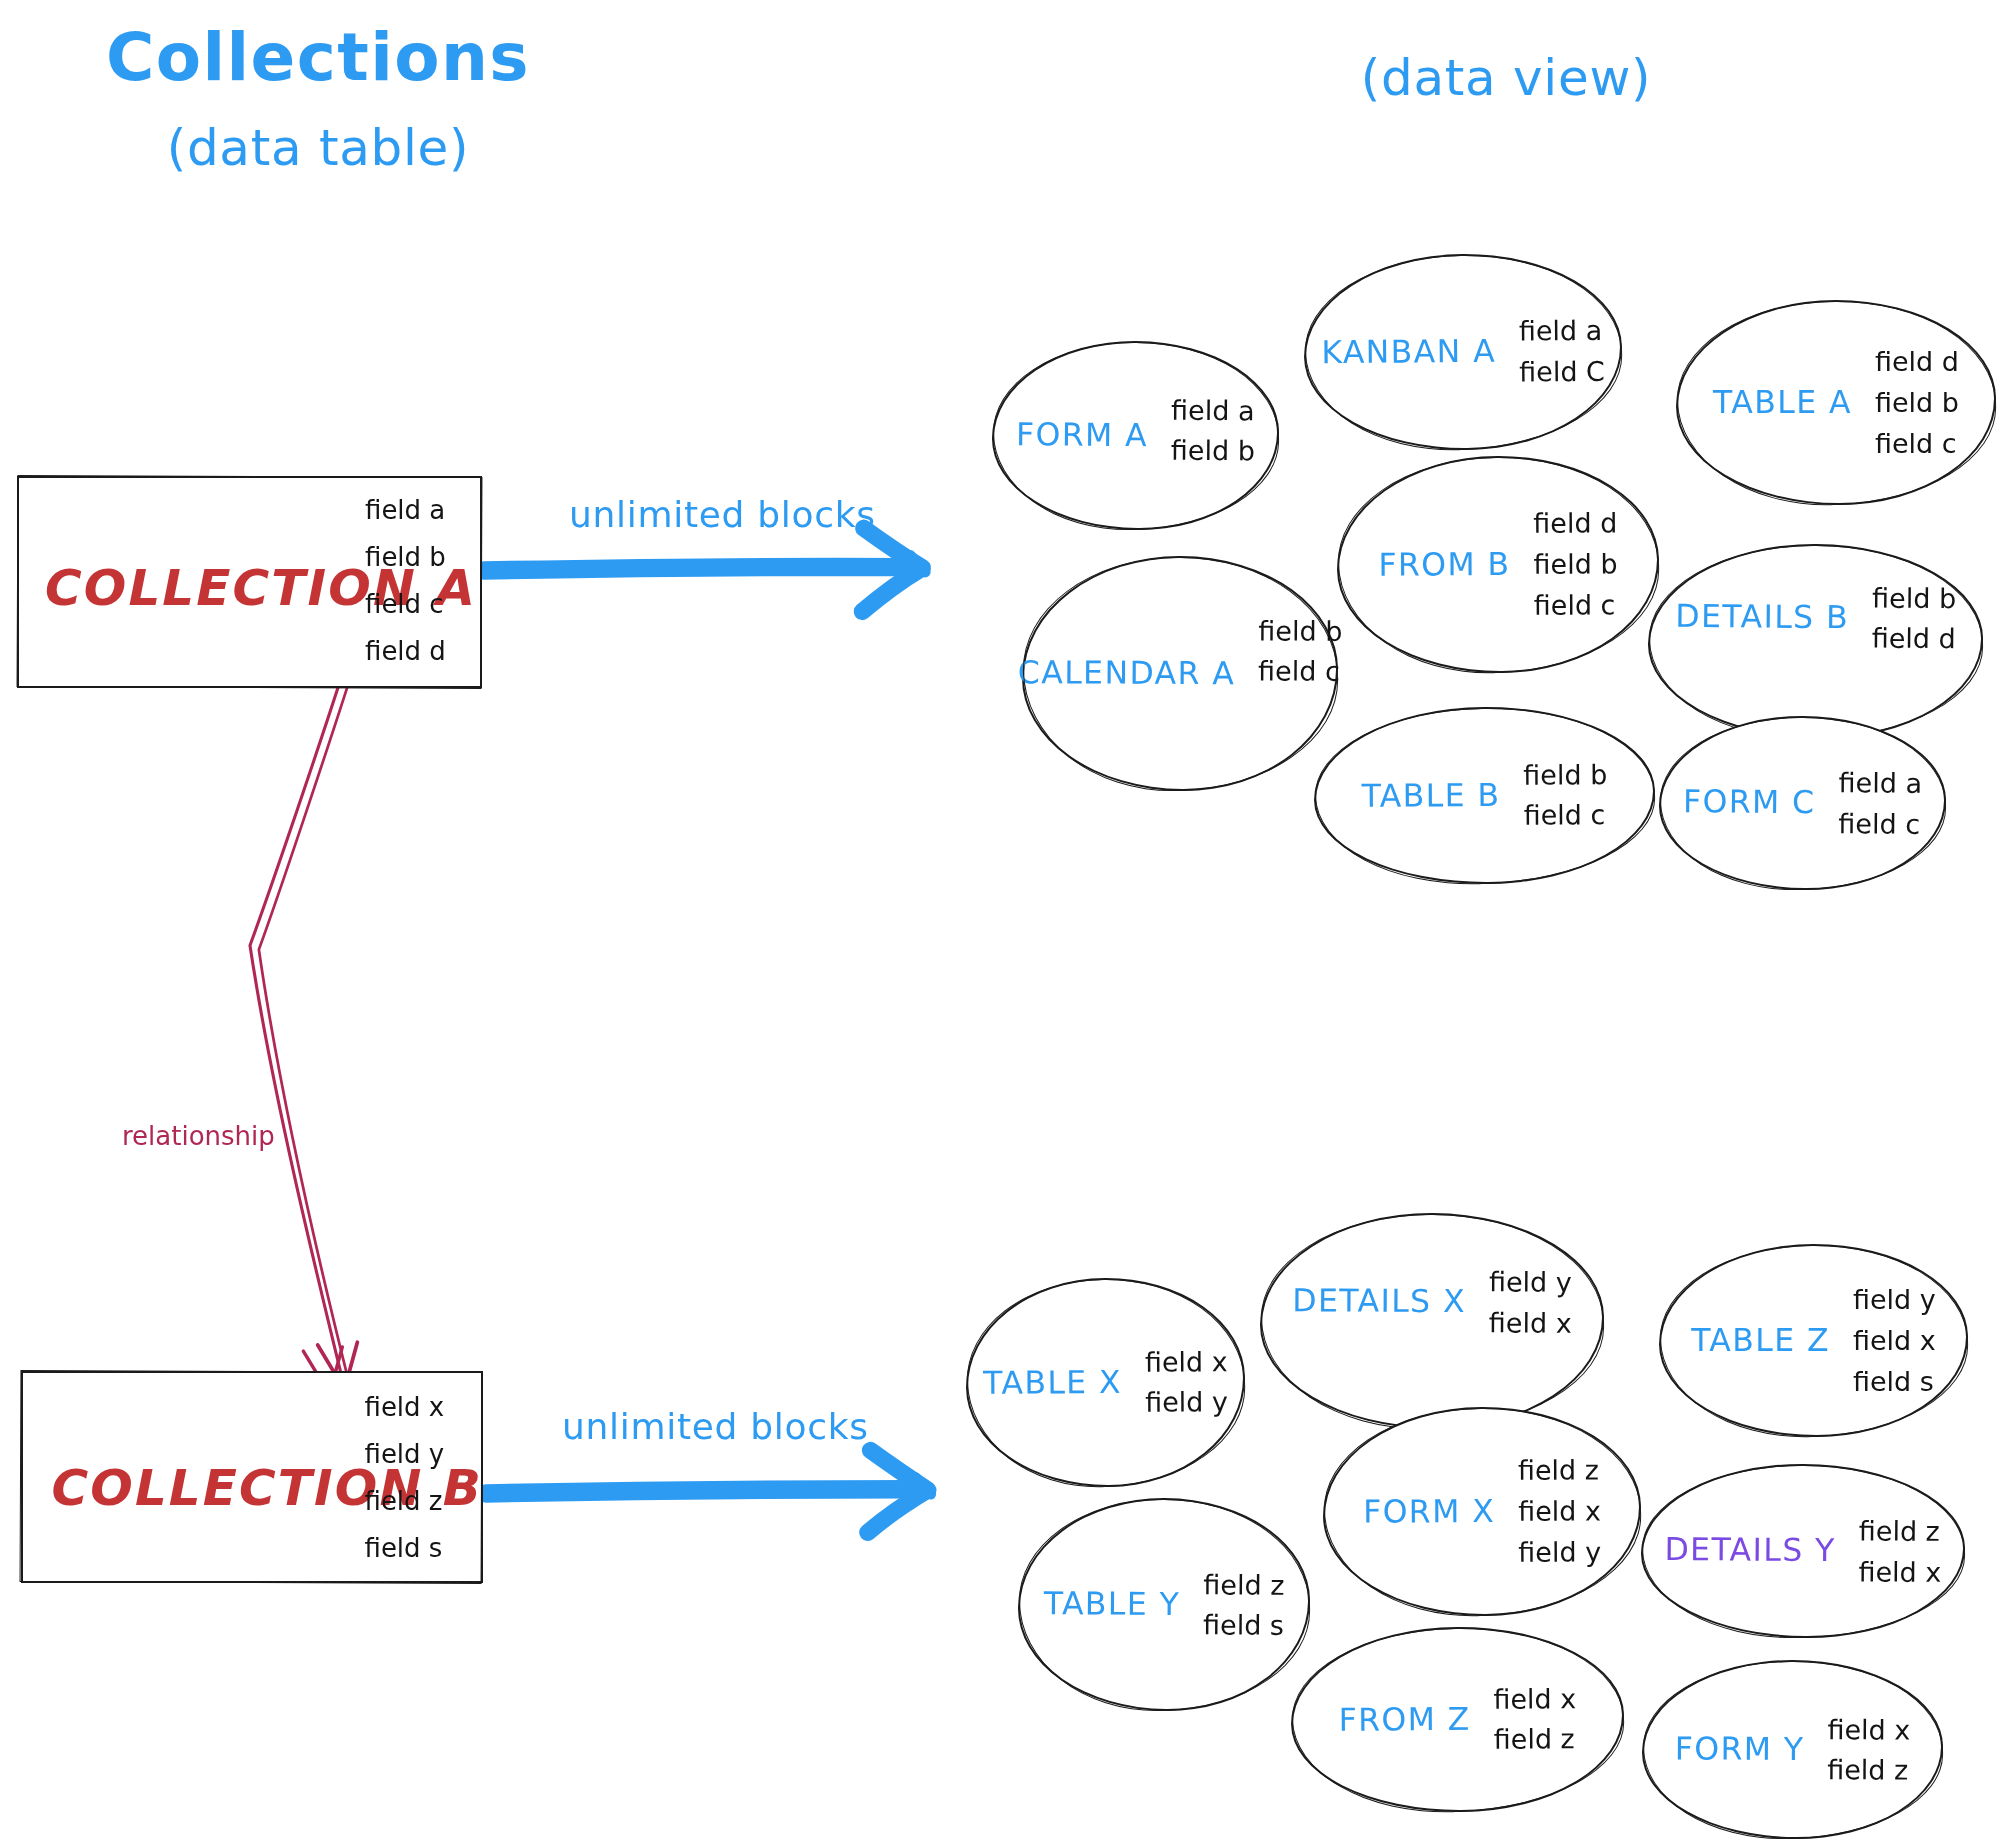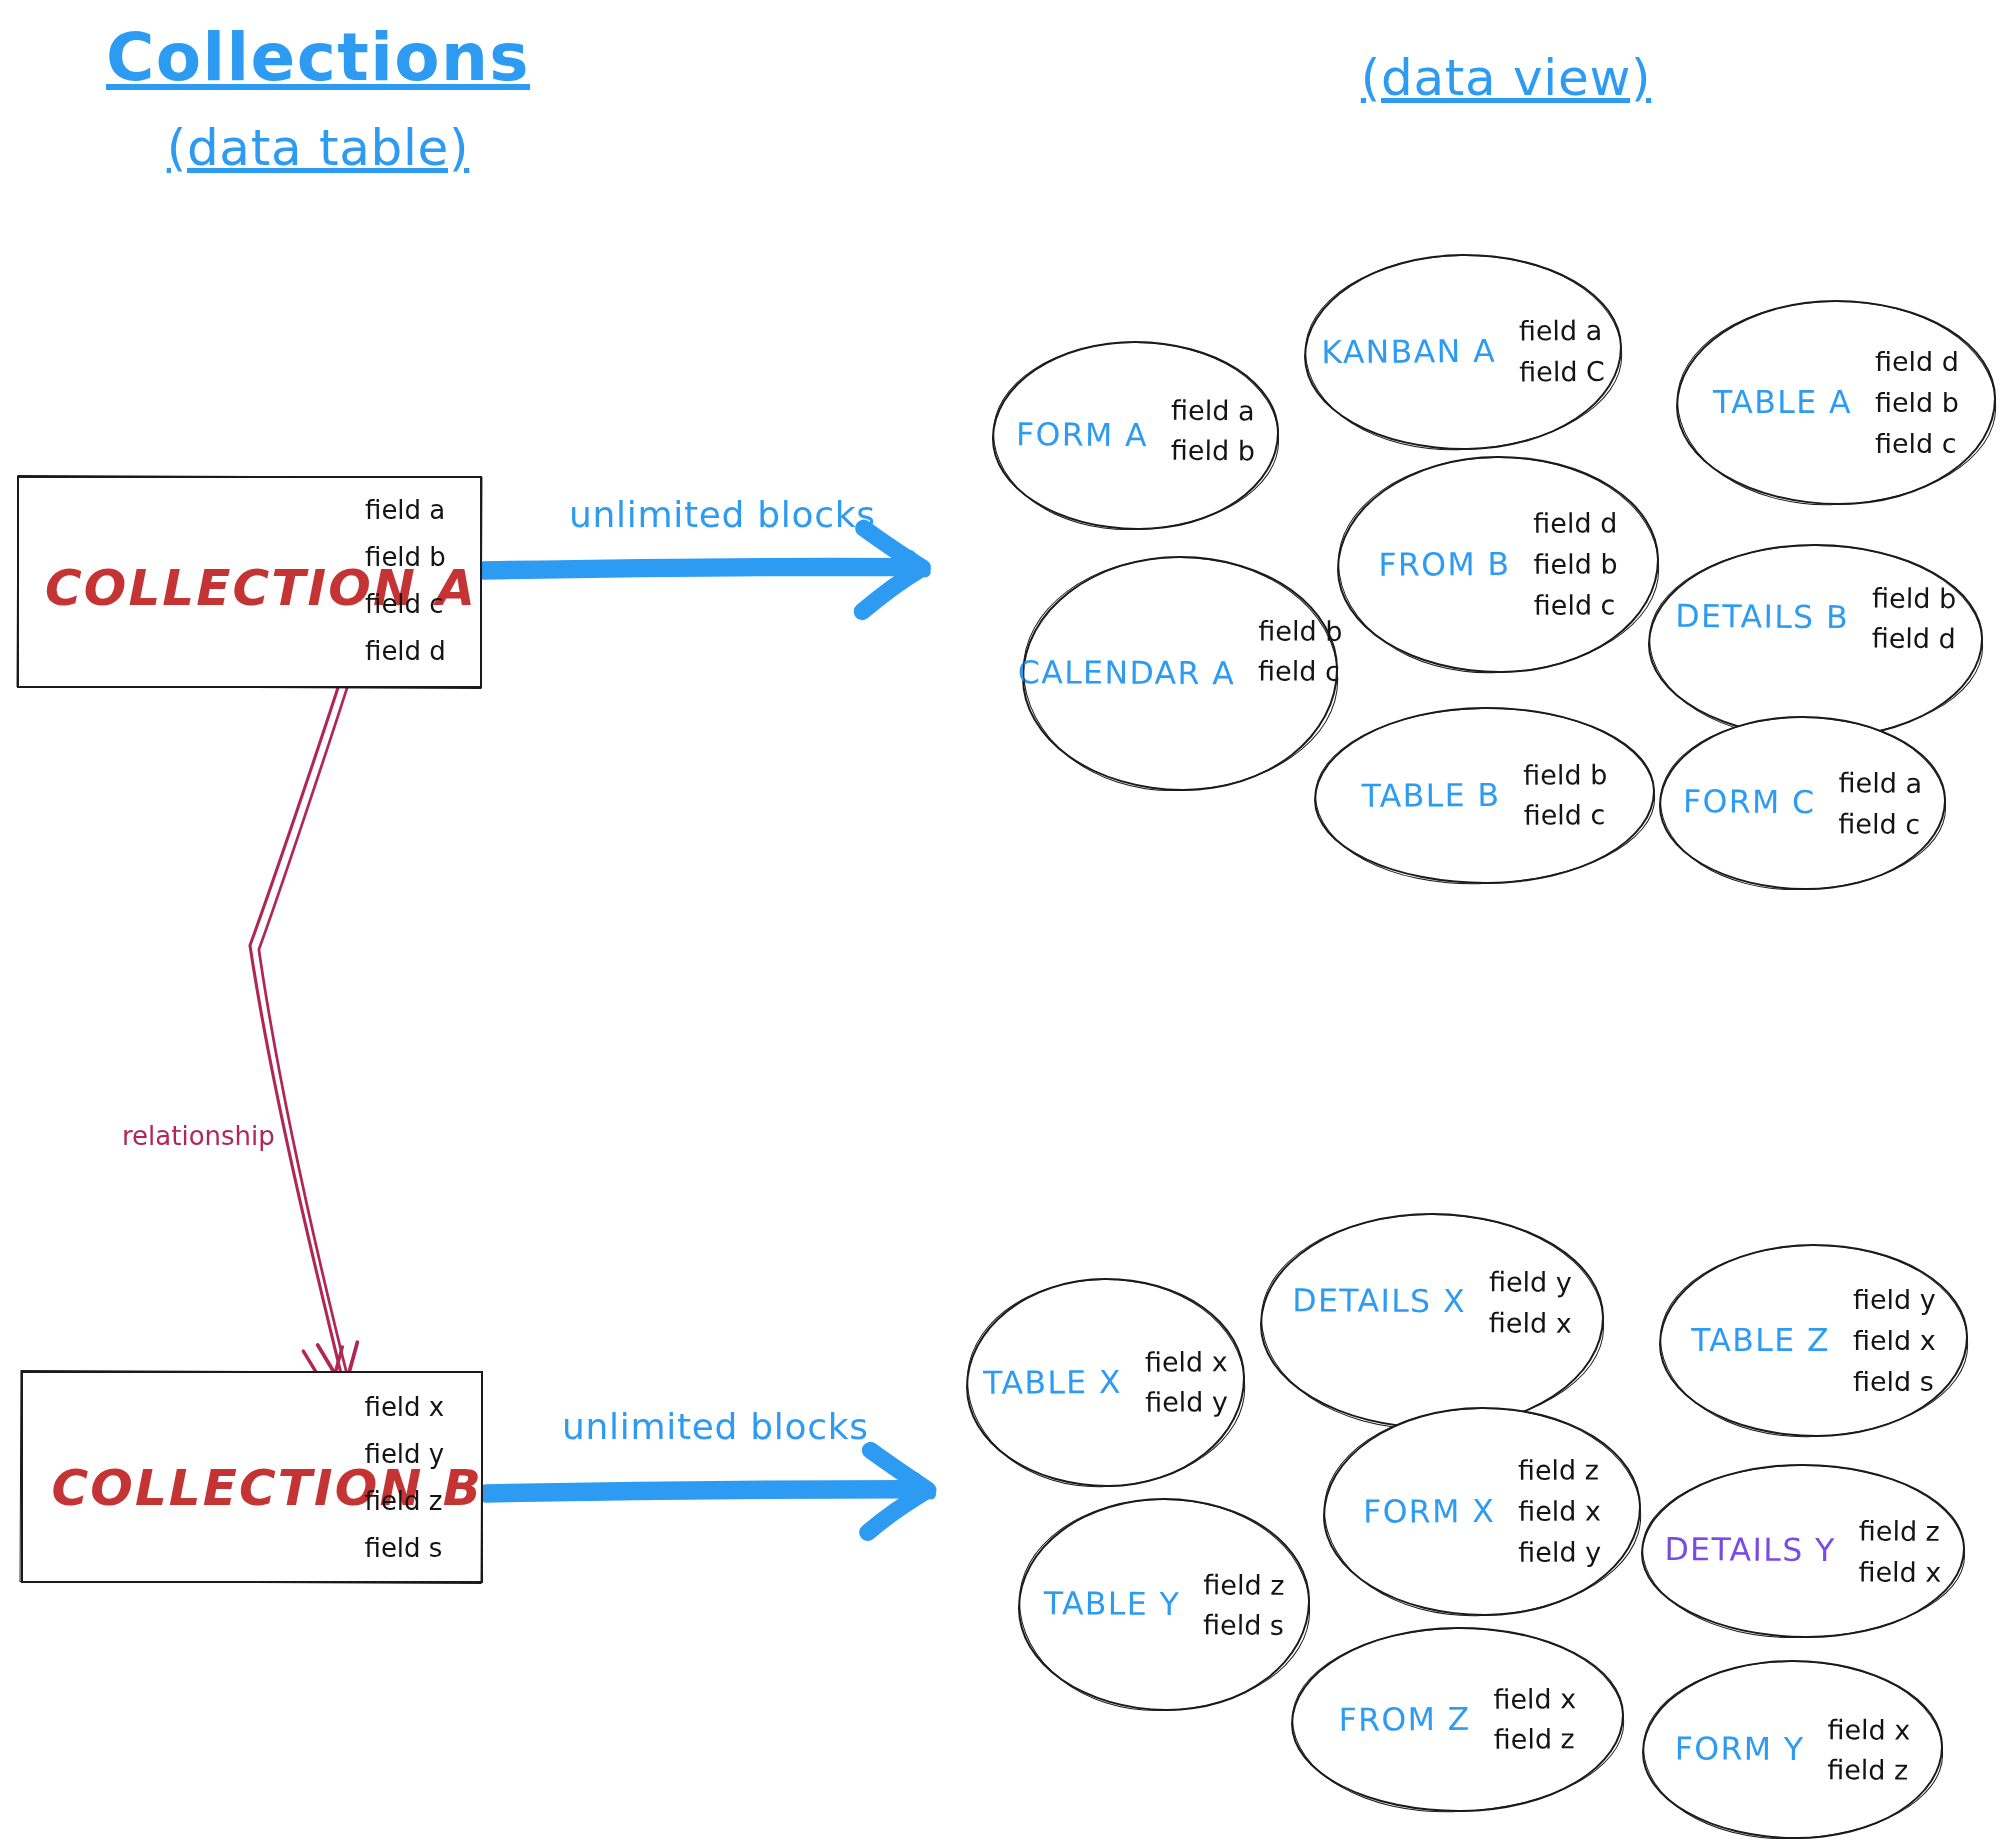--- a/index.html
+++ b/index.html
@@ -13,21 +13,21 @@
   html,body{background:#ffffff;}
   body{
     font-family:"DejaVu Sans", sans-serif;
     width:2005px;height:1843px;position:relative;overflow:hidden;
     color:var(--ink);
   }
   .canvas{position:absolute;inset:0;background:#fff;}
   svg.wires{position:absolute;inset:0;pointer-events:none;}
 
   
-  .col-head{position:absolute;text-align:center;color:var(--blue);text-decoration:underline;}
+  .col-head{position:absolute;text-align:center;color:var(--blue);}
   .col-head .title{font-size:66px;font-weight:bold;letter-spacing:1.4px;}
   .col-head .subtitle{font-size:50px;margin-top:23px;letter-spacing:0.7px;}
 
   
   .collection{
     position:absolute;border:2.7px solid var(--ink);background:#fff;
   }
   .collection::before{
     content:"";position:absolute;inset:-2.1px;border:1.4px solid var(--ink);
     transform:rotate(.25deg);pointer-events:none;

